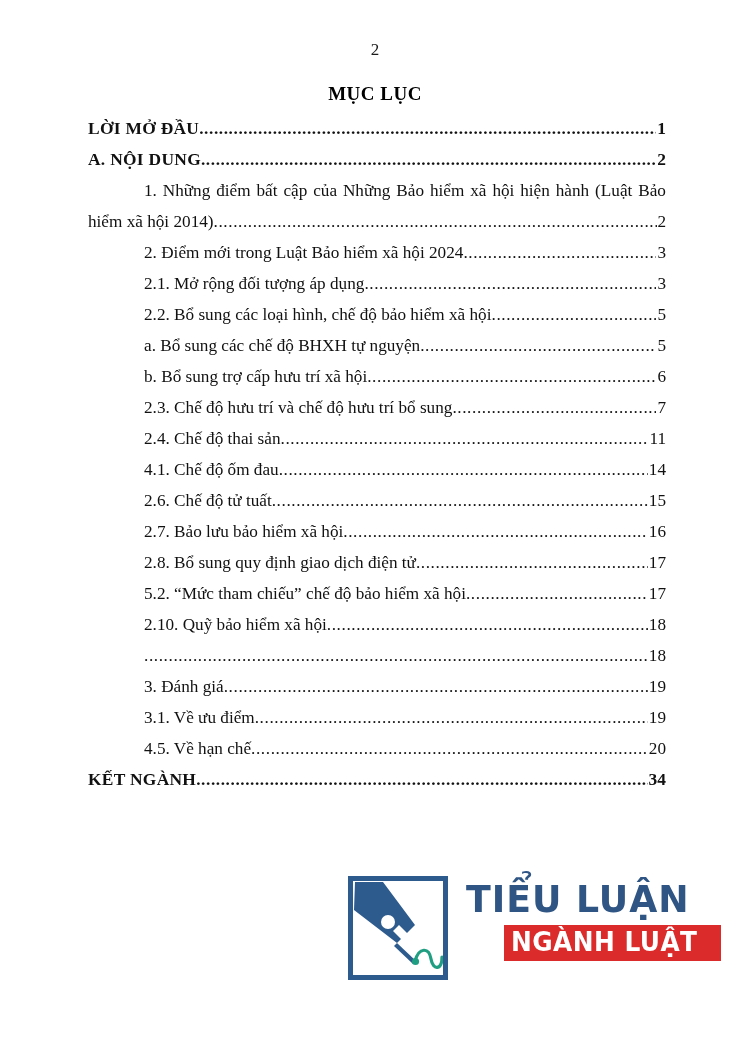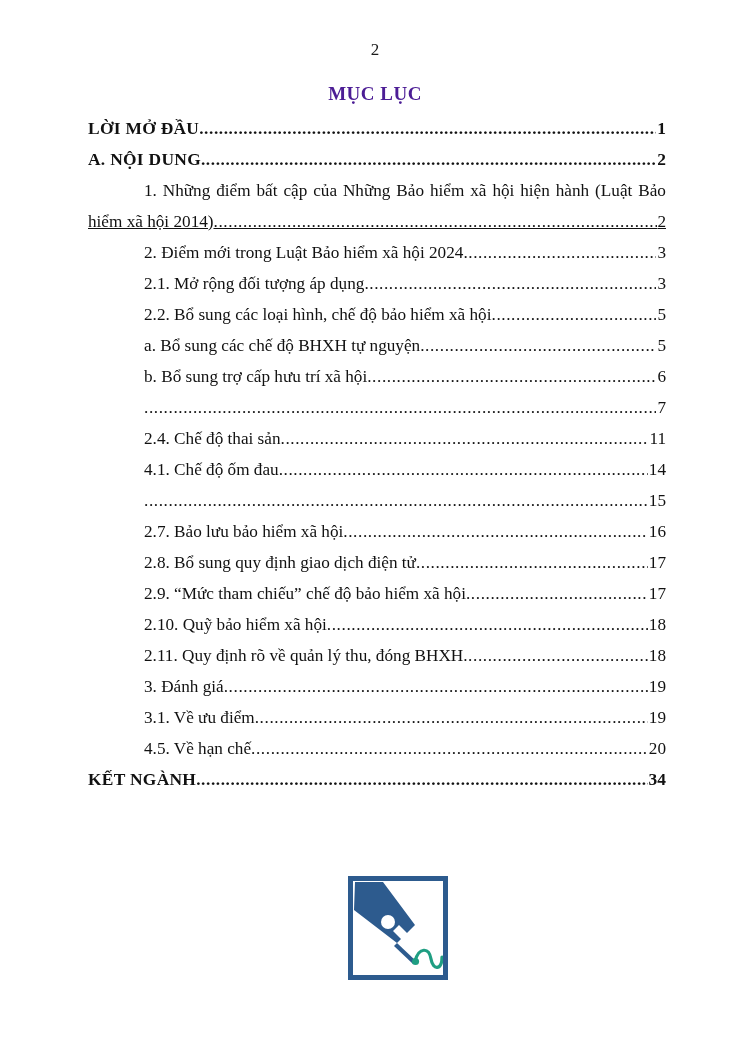--- a/index.html
+++ b/index.html
@@ -39,21 +39,21 @@
   
   .toc-title {
     position: absolute;
     top: 83px;
     left: 0;
     width: 750px;
     text-align: center;
     font-size: 19px;
     font-weight: bold;
     letter-spacing: 0.5px;
-    color: #4c1d95;
+    color: #000000;
   }
 
   
   .toc {
     position: absolute;
     left: 88px;
     top: 113px;
     width: 578px;
   }
 
@@ -116,21 +116,20 @@
   .entry-wrap .line1 .j {
     display: flex;
     justify-content: space-between;
     width: 100%;
   }
   .entry-wrap .line2 {
     display: flex;
     align-items: flex-end;
     width: 100%;
     white-space: nowrap;
-    text-decoration: underline;
   }
   .entry-wrap .line2 .label { flex: 0 0 auto; }
   .entry-wrap .line2 .leader {
     flex: 1 1 auto;
     overflow: hidden;
     white-space: nowrap;
     letter-spacing: 0.6px;
   }
   .entry-wrap .line2 .pageno { flex: 0 0 auto; }
 
@@ -255,59 +254,60 @@
         <span class="label">a. Bổ sung các chế độ BHXH tự nguyện</span>
         <span class="leader">............................................................................................................................................................................................................................</span>
         <span class="pageno">5</span>
       </div>
       <div class="entry indent">
         <span class="label">b. Bổ sung trợ cấp hưu trí xã hội</span>
         <span class="leader">............................................................................................................................................................................................................................</span>
         <span class="pageno">6</span>
       </div>
       <div class="entry indent">
+        <span class="label">2.3. Chế độ hưu trí và chế độ hưu trí bổ sung</span>
         <span class="leader">............................................................................................................................................................................................................................</span>
         <span class="pageno">7</span>
       </div>
       <div class="entry indent">
         <span class="label">2.4. Chế độ thai sản</span>
         <span class="leader">............................................................................................................................................................................................................................</span>
         <span class="pageno">11</span>
       </div>
       <div class="entry indent">
         <span class="label">4.1. Chế độ ốm đau</span>
         <span class="leader">............................................................................................................................................................................................................................</span>
         <span class="pageno">14</span>
       </div>
       <div class="entry indent">
+        <span class="label">2.6. Chế độ tử tuất</span>
         <span class="leader">............................................................................................................................................................................................................................</span>
         <span class="pageno">15</span>
       </div>
       <div class="entry indent">
         <span class="label">2.7. Bảo lưu bảo hiểm xã hội</span>
         <span class="leader">............................................................................................................................................................................................................................</span>
         <span class="pageno">16</span>
       </div>
       <div class="entry indent">
         <span class="label">2.8. Bổ sung quy định giao dịch điện tử</span>
         <span class="leader">............................................................................................................................................................................................................................</span>
         <span class="pageno">17</span>
       </div>
       <div class="entry indent">
-        <span class="label">2.9. “Mức tham chiếu” chế độ bảo hiểm xã hội</span>
+        <span class="label">5.2. “Mức tham chiếu” chế độ bảo hiểm xã hội</span>
         <span class="leader">............................................................................................................................................................................................................................</span>
         <span class="pageno">17</span>
       </div>
       <div class="entry indent">
         <span class="label">2.10. Quỹ bảo hiểm xã hội</span>
         <span class="leader">............................................................................................................................................................................................................................</span>
         <span class="pageno">18</span>
       </div>
       <div class="entry indent">
-        <span class="label">2.11. Quy định rõ về quản lý thu, đóng BHXH</span>
         <span class="leader">............................................................................................................................................................................................................................</span>
         <span class="pageno">18</span>
       </div>
       <div class="entry indent">
         <span class="label">3. Đánh giá</span>
         <span class="leader">............................................................................................................................................................................................................................</span>
         <span class="pageno">19</span>
       </div>
       <div class="entry indent">
         <span class="label">3.1. Về ưu điểm</span>
@@ -331,15 +331,21 @@
       <svg width="90" height="94" viewBox="0 0 90 94" xmlns="http://www.w3.org/2000/svg" aria-hidden="true">
         <g>
           <path d="M2 1 L30 1 L62 44 L54 52 L46 44 L40 50 L48 58 L44 62 L1 29 Z" fill="#2d5b8e"></path>
           <path d="M44 62 L63 80 L60 83 L41 65 Z" fill="#2d5b8e"></path>
           <circle cx="35" cy="41" r="7" fill="#ffffff"></circle>
         </g>
         <path d="M62 80 C66 66, 76 66, 78 78 C80 90, 89 89, 89 76" fill="none" stroke="#1f9e82" stroke-width="3.2" stroke-linecap="round"></path>
         <circle cx="62.5" cy="80.5" r="3.6" fill="#1f9e82"></circle>
       </svg>
     </div>
+    <div class="logo-text">
+      <div class="logo-main">TIỂU LUẬN</div>
+      <div class="logo-sub-wrap">
+        <div class="logo-sub">NGÀNH LUẬT</div>
+      </div>
+    </div>
   </div>
 
 </div>
 
 </body></html>

